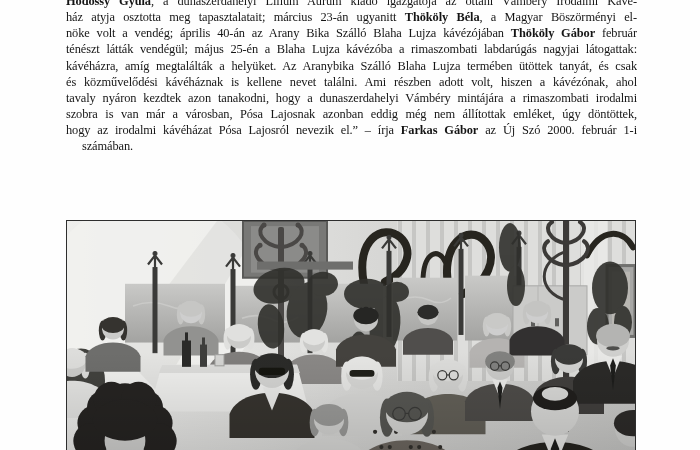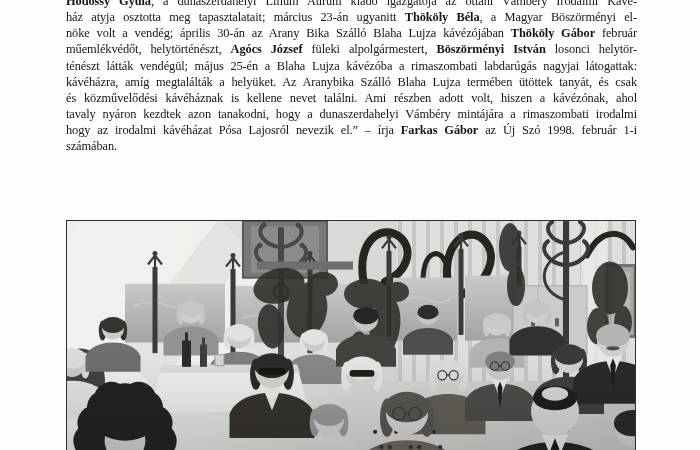--- a/index.html
+++ b/index.html
@@ -7,43 +7,43 @@
     width:700px;height:450px;overflow:hidden;position:relative;
     background:#fefefe;
     font-family:"Liberation Serif","DejaVu Serif",serif;
   }
   .article{
     position:absolute;left:66px;top:-7px;width:571px;
     font-size:12.4px;line-height:16.15px;letter-spacing:-0.1px;
     color:#151515;
   }
   .line{text-align:justify;text-align-last:justify;height:16.15px;overflow:hidden;}
-  .line.last{text-align-last:left;}
+  .line.last{text-align-last:left;margin-left:16px;}
   .line b{font-weight:700;}
   .photo{
     position:absolute;left:66px;top:220px;width:568px;height:238px;
     border:1px solid #2e2e2e;background:#cfcfcd;
   }
   .photo svg{display:block;width:100%;height:100%;}
 </style>
 </head>
 <body>
 
 <div>
 
   <div class="article">
       <div class="line"><b>Hodossy Gyula</b><span>, a dunaszerdahelyi Lilium Aurum kiadó igazgatója az ottani Vámbéry Irodalmi Kávé-</span></div>
       <div class="line"><span>ház atyja osztotta meg tapasztalatait; március 23-án ugyanitt </span><b>Thököly Béla</b><span>, a Magyar Böszörményi el-</span></div>
-      <div class="line"><span>nöke volt a vendég; április 30-án az Arany Bika Szálló Blaha Lujza kávézójában </span><b>Thököly Gábor</b><span> február</span></div>
-      <div class="line"><span>műemlékvédőt, helytörténészt, </span><b>Agócs József</b><span> füleki alpolgármestert, </span><b>Böszörményi István</b><span> losonci helytör-</span></div>
+      <div class="line"><span>nöke volt a vendég; április 40-án az Arany Bika Szálló Blaha Lujza kávézójában </span><b>Thököly Gábor</b><span> február</span></div>
       <div class="line"><span>ténészt látták vendégül; május 25-én a Blaha Lujza kávézóba a rimaszombati labdarúgás nagyjai látogattak:</span></div>
       <div class="line"><span>kávéházra, amíg megtalálták a helyüket. Az Aranybika Szálló Blaha Lujza termében ütöttek tanyát, és csak</span></div>
       <div class="line"><span>és közművelődési kávéháznak is kellene nevet találni. Ami részben adott volt, hiszen a kávézónak, ahol</span></div>
       <div class="line"><span>tavaly nyáron kezdtek azon tanakodni, hogy a dunaszerdahelyi Vámbéry mintájára a rimaszombati irodalmi</span></div>
-      <div class="line"><span>hogy az irodalmi kávéházat Pósa Lajosról nevezik el.” – írja </span><b>Farkas Gábor</b><span> az Új Szó 1998. február 1-i</span></div>
+      <div class="line"><span>szobra is van már a városban, Pósa Lajosnak azonban eddig még nem állítottak emléket, úgy döntöttek,</span></div>
+      <div class="line"><span>hogy az irodalmi kávéházat Pósa Lajosról nevezik el.” – írja </span><b>Farkas Gábor</b><span> az Új Szó 2000. február 1-i</span></div>
       <div class="line last"><span>számában.</span></div>
     </div>
 
   <div class="photo" role="img" aria-label="Black-and-white photograph of a literary café audience: rows of mostly elderly guests, several wearing sunglasses, seated in an Art Nouveau café interior with bentwood coat stands, marble booth dividers, hanging plants, a table with bottles and striped curtains.">
     <svg viewBox="0 0 568 235" preserveAspectRatio="none">
       <defs>
         <linearGradient id="bg" x1="0" y1="0" x2="1" y2="0">
           <stop offset="0" stop-color="#eeeeec"></stop>
             <stop offset="0.3" stop-color="#e3e3e1"></stop>
           <stop offset="0.55" stop-color="#d7d7d5"></stop>

